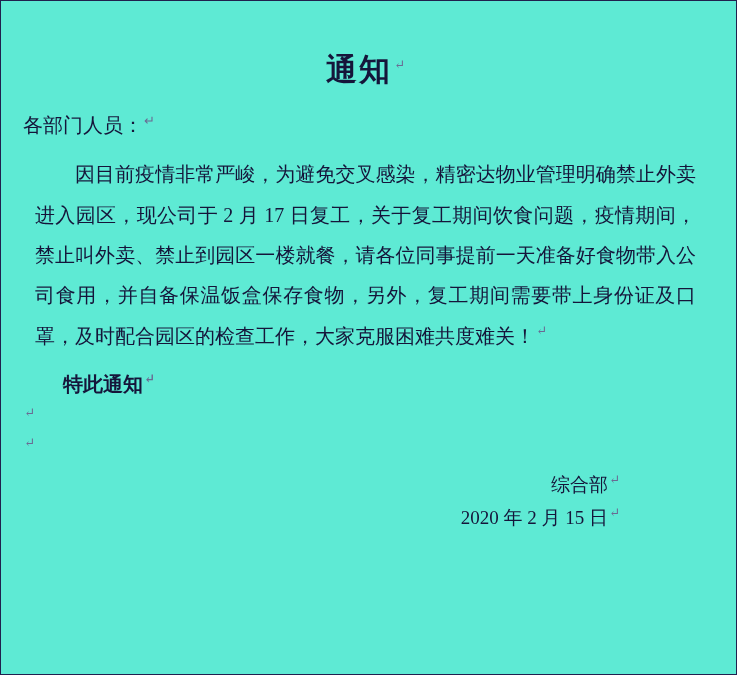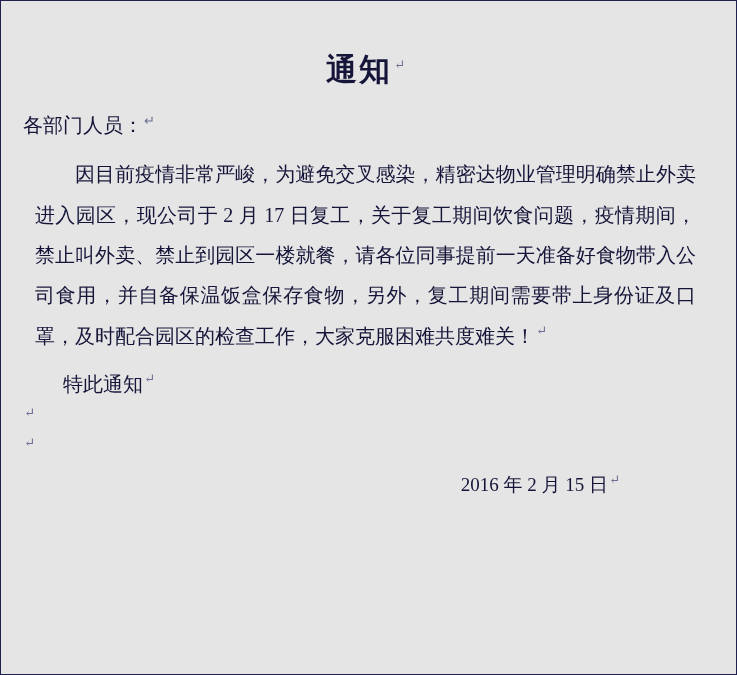--- a/index.html
+++ b/index.html
@@ -12,21 +12,21 @@
     background: #ffffff;
     font-family: "Liberation Serif", "DejaVu Serif", serif;
     color: #1a1a3c;
   }
   .page {
     position: relative;
     width: 737px;
     height: 675px;
     box-sizing: border-box;
     border: 1px solid #20204e;
-    background: #e5e5e5;
+    background: #5eead4;
     overflow: hidden;
   }
   .inner {
     box-sizing: border-box;
     padding: 38px 28px 0 22px;
   }
   .doc-title {
     text-align: center;
     font-size: 31px;
     font-weight: bold;
@@ -54,21 +54,21 @@
     font-size: 20px;
     color: #15153a;
     line-height: 2.02;
     text-align: justify;
     text-justify: inter-ideograph;
     margin: 12px;
     text-indent: 2em;
   }
   .closing {
     font-size: 20px;
-    font-weight: normal;
+    font-weight: bold;
     color: #15153a;
     margin: 0 0 0 0;
     text-indent: 2em;
     line-height: 1.6;
   }
   .blank-line {
     font-size: 20px;
     line-height: 1.85;
     color: #6a6a93;
     height: 30px;
@@ -108,17 +108,18 @@
     <p class="salutation"><span>各部门人员：</span><span class="pilcrow">↵</span></p>
 
     <p class="body-para"><span>因目前疫情非常严峻，为避免交叉感染，精密达物业管理明确禁止外卖进入园区，现公司于 2 月 17 日复工，关于复工期间饮食问题，疫情期间，禁止叫外卖、禁止到园区一楼就餐，请各位同事提前一天准备好食物带入公司食用，并自备保温饭盒保存食物，另外，复工期间需要带上身份证及口罩，及时配合园区的检查工作，大家克服困难共度难关！</span><span class="pilcrow">↵</span></p>
 
     <p class="closing"><span>特此通知</span><span class="pilcrow">↵</span></p>
 
     <div class="blank-line"><span class="pilcrow">↵</span></div>
     <div class="blank-line"><span class="pilcrow">↵</span></div>
 
     <div class="signature">
-      <div class="line sig-date"><span>2016 年 2 月 15 日</span><span class="pilcrow">↵</span></div>
+      <div class="line sig-dept"><span>综合部</span><span class="pilcrow">↵</span></div>
+      <div class="line sig-date"><span>2020 年 2 月 15 日</span><span class="pilcrow">↵</span></div>
     </div>
 
   </div>
 </div>
 
 </body></html>

